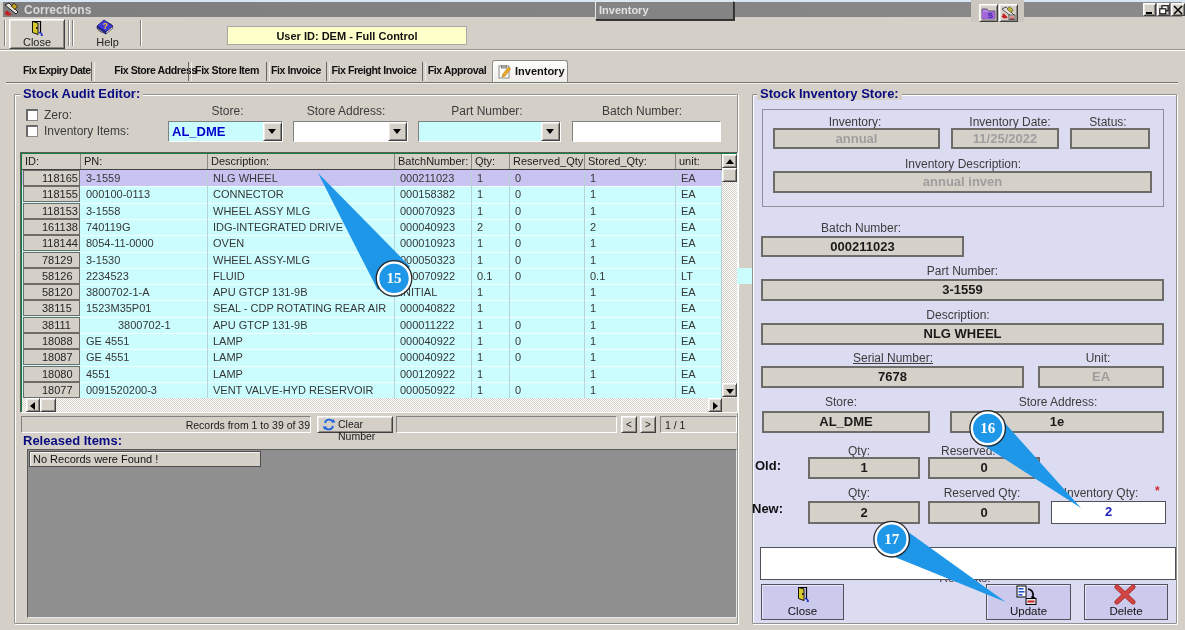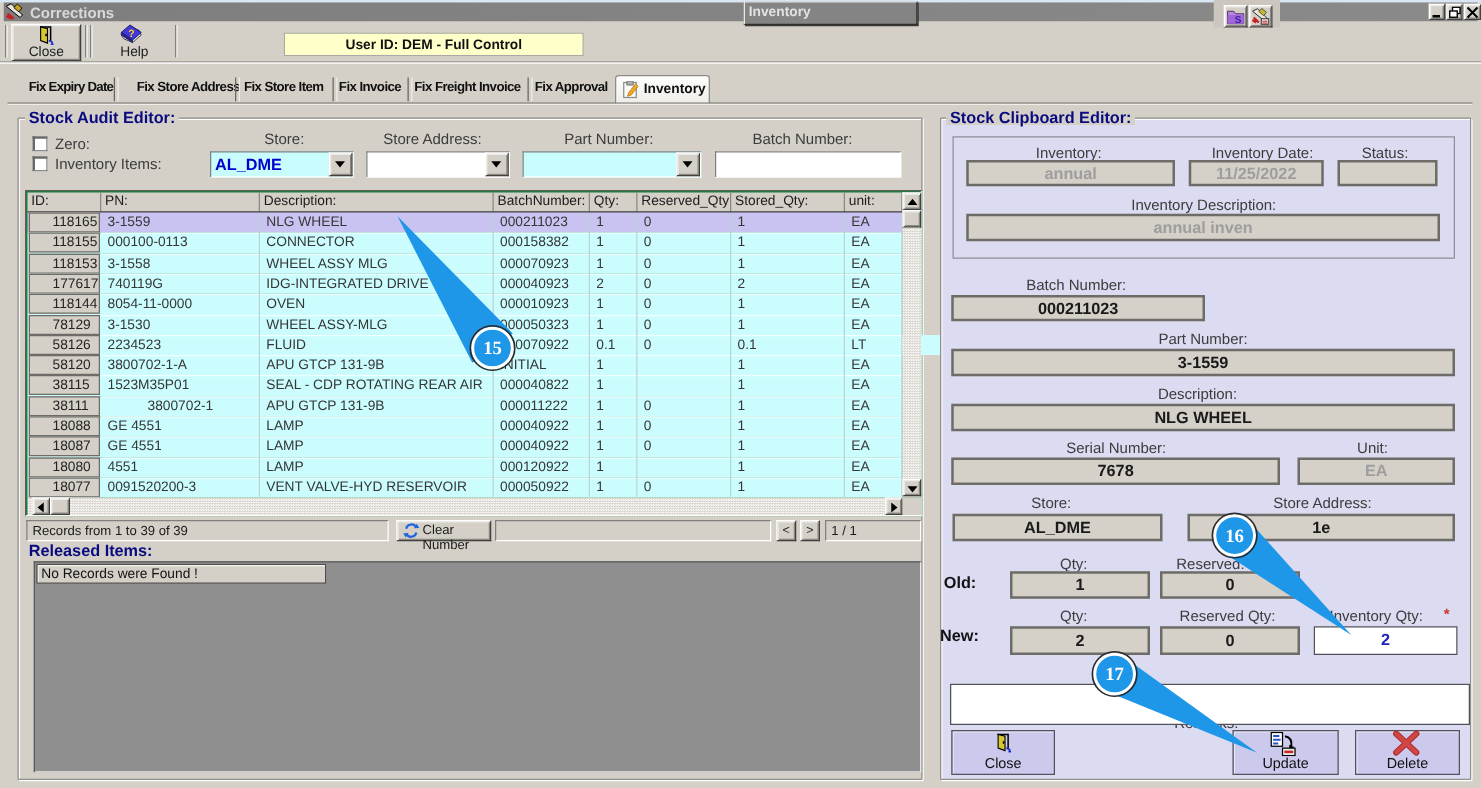--- a/index.html
+++ b/index.html
@@ -48,21 +48,21 @@
 
 <div class="ab" style="left:227px;top:26px;width:240px;height:19px;background:#FFFFC9;border:1px solid #A8A8A8;">
   <div style="font-size:11px;font-weight:bold;color:#111;text-align:center;padding-top:3px;">User ID: DEM - Full Control</div>
 </div>
 
 <div class="ab" style="left:0px;top:49px;width:1185px;height:2px;border-top:1px solid #9B9890;border-bottom:1px solid #FFF;"></div>
 
 <div class="ab" id="tabs" style="left:0;top:60px;width:1185px;height:23px;">
   <div class="ab tabtxt" style="left:23px;top:4px;width:66px;letter-spacing:-0.6px;">Fix Expiry Date</div>
   <div class="tabsep" style="left:91px;"></div>
-  <div class="ab tabtxt" style="left:95px;top:4px;width:97px;text-align:right;">Fix Store Address</div>
+  <div class="ab tabtxt" style="left:107px;top:4px;width:97px;">Fix Store Address</div>
   <div class="tabsep" style="left:188px;"></div>
   <div class="ab tabtxt" style="left:188px;top:4px;width:78px;">Fix Store Item</div>
   <div class="tabsep" style="left:266px;"></div>
   <div class="ab tabtxt" style="left:266px;top:4px;width:60px;">Fix Invoice</div>
   <div class="tabsep" style="left:326px;"></div>
   <div class="ab tabtxt" style="left:326px;top:4px;width:96px;">Fix Freight Invoice</div>
   <div class="tabsep" style="left:422px;"></div>
   <div class="ab tabtxt" style="left:422px;top:4px;width:70px;">Fix Approval</div>
   <div class="ab" style="left:492px;top:0px;width:76px;height:22.5px;background:linear-gradient(#FEFEFD,#EFEDE8);border:1px solid #8E8C86;border-bottom:none;border-radius:3px 3px 0 0;box-shadow:inset 1px 1px 0 #FFF;">
     <svg width="13" height="14" viewBox="0 0 13 14" style="position:absolute;left:5px;top:4px;">
@@ -148,21 +148,21 @@
       <div class="idc">118153</div>
       <span class="cell" style="left:64px;">3-1558</span>
       <span class="cell" style="left:191px;">WHEEL ASSY MLG</span>
       <span class="cell" style="left:378px;">000070923</span>
       <span class="cell" style="left:455px;">1</span>
       <span class="cell" style="left:493px;">0</span>
       <span class="cell" style="left:568px;">1</span>
       <span class="cell" style="left:659px;">EA</span>
     </div>
   <div class="row" style="position:absolute;left:1px;top:66.06px;width:700px;height:16.29px;background:#CBFDFE;">
-      <div class="idc">177617</div>
+      <div class="idc">161138</div>
       <span class="cell" style="left:64px;">740119G</span>
       <span class="cell" style="left:191px;">IDG-INTEGRATED DRIVE</span>
       <span class="cell" style="left:378px;">000040923</span>
       <span class="cell" style="left:455px;">2</span>
       <span class="cell" style="left:493px;">0</span>
       <span class="cell" style="left:568px;">2</span>
       <span class="cell" style="left:659px;">EA</span>
     </div>
   <div class="row" style="position:absolute;left:1px;top:82.34px;width:700px;height:16.29px;background:#CBFDFE;">
       <div class="idc">118144</div>
@@ -296,21 +296,21 @@
   <div class="sbtn" style="left:5px;top:245px;width:14px;height:14px;">
       <div style="position:absolute;left:3px;top:3px;border:4px solid transparent;border-right:5px solid #000;border-left:none;"></div>
     </div>
   <div class="sbtn" style="left:19px;top:245px;width:16px;height:14px;"></div>
   <div class="sbtn" style="left:687px;top:245px;width:14px;height:14px;">
       <div style="position:absolute;left:4px;top:3px;border:4px solid transparent;border-left:5px solid #000;border-right:none;"></div>
     </div>
   <div class="ab" style="left:701px;top:245px;width:15px;height:14px;background:#D4D0C8;"></div>
 </div>
 
-<div class="ab sunken" style="left:21px;top:416px;width:290px;height:17px;">
+<div class="ab sunken" style="left:21px;top:416px;width:290px;height:17px;text-align:right;">
   <div style="font-size:10.5px;color:#1A1A1A;padding:2px 0 0 4px;">Records from 1 to 39 of 39</div>
 </div>
 <div class="ab raised" style="left:317px;top:416px;width:76px;height:17px;">
   <div style="font-size:10.5px;color:#1A1A1A;padding:1px 0 0 20px;">Clear Number</div>
 </div>
 <div class="ab sunken" style="left:396px;top:416px;width:221px;height:17px;"></div>
 <div class="ab raised" style="left:621px;top:416px;width:16px;height:17px;">
     <div style="font-size:10px;color:#222;text-align:center;padding-top:2px;">&lt;</div>
   </div>
 <div class="ab raised" style="left:640px;top:416px;width:16px;height:17px;">
@@ -320,38 +320,38 @@
     <div style="font-size:10.5px;color:#1A1A1A;padding:2px 0 0 4px;">1 / 1</div>
   </div>
 
 <div class="ab gbl" style="left:20px;top:434px;">Released Items:</div>
 <div class="ab" style="left:27px;top:449px;width:710px;height:169px;background:#8F8F8F;border:1px solid #5A5A5A;border-bottom-color:#E8E8E8;border-right-color:#E8E8E8;"></div>
 <div class="ab" style="left:29px;top:451px;width:232px;height:16px;background:#D4D0C8;border:1px solid #4E4E4E;box-shadow:inset 1px 1px 0 #F6F5F2;">
   <div style="font-size:11px;color:#111;padding:1px 0 0 3px;">No Records were Found !</div>
 </div>
 
 <div class="ab gb" style="left:752px;top:94px;width:425px;height:530px;background:#DBDBF2;"></div>
-<div class="ab gbl" style="left:757px;top:87px;">Stock Clipboard Editor:</div>
+<div class="ab gbl" style="left:757px;top:87px;">Stock Inventory Store:</div>
 <div id="rightpanel">
 <div class="ab" style="left:762px;top:109px;width:402px;height:98px;border:1px solid #8F8F9A;"></div>
 <div class="ab lbl" style="left:795px;top:115px;width:120px;">Inventory:</div>
 <div class="ab lbl" style="left:950px;top:115px;width:120px;">Inventory Date:</div>
 <div class="ab lbl" style="left:1058px;top:115px;width:100px;">Status:</div>
 <div class="ab fld" style="left:773px;top:128px;width:167px;height:21px;color:#9E9E9E;line-height:17px;">annual</div>
 <div class="ab fld" style="left:951px;top:128px;width:108px;height:21px;color:#9E9E9E;line-height:17px;">11/25/2022</div>
 <div class="ab fld" style="left:1070px;top:128px;width:80px;height:21px;"></div>
 <div class="ab lbl" style="left:863px;top:157px;width:200px;">Inventory Description:</div>
 <div class="ab fld" style="left:773px;top:171px;width:379px;height:22px;color:#9E9E9E;line-height:18px;">annual inven</div>
 <div class="ab lbl" style="left:801px;top:221px;width:120px;">Batch Number:</div>
 <div class="ab fld" style="left:761px;top:236px;width:203px;height:21px;line-height:17px;">000211023</div>
 <div class="ab lbl" style="left:902px;top:264px;width:121px;">Part Number:</div>
 <div class="ab fld" style="left:761px;top:279px;width:403px;height:22px;line-height:18px;">3-1559</div>
 <div class="ab lbl" style="left:898px;top:308px;width:120px;">Description:</div>
 <div class="ab fld" style="left:761px;top:323px;width:403px;height:22px;line-height:18px;">NLG WHEEL</div>
-<div class="ab lbl" style="left:833px;top:351px;width:120px;">Serial Number:</div>
+<div class="ab lbl" style="left:833px;top:351px;width:120px;text-decoration:underline;">Serial Number:</div>
 <div class="ab lbl" style="left:1048px;top:351px;width:100px;">Unit:</div>
 <div class="ab fld" style="left:761px;top:366px;width:263px;height:22px;line-height:18px;">7678</div>
 <div class="ab fld" style="left:1038px;top:366px;width:126px;height:22px;color:#9E9E9E;line-height:18px;">EA</div>
 <div class="ab lbl" style="left:791px;top:395px;width:100px;">Store:</div>
 <div class="ab lbl" style="left:998px;top:395px;width:120px;">Store Address:</div>
 <div class="ab fld" style="left:762px;top:411px;width:168px;height:22px;line-height:18px;">AL_DME</div>
 <div class="ab fld" style="left:950px;top:411px;width:214px;height:22px;line-height:18px;">1e</div>
 <div class="ab lbl" style="left:809px;top:444px;width:100px;">Qty:</div>
 <div class="ab lbl" style="left:941px;top:444px;text-align:left;">Reserved:</div>
 <div class="ab" style="left:755px;top:458px;font-size:13px;font-weight:bold;color:#111;">Old:</div>

